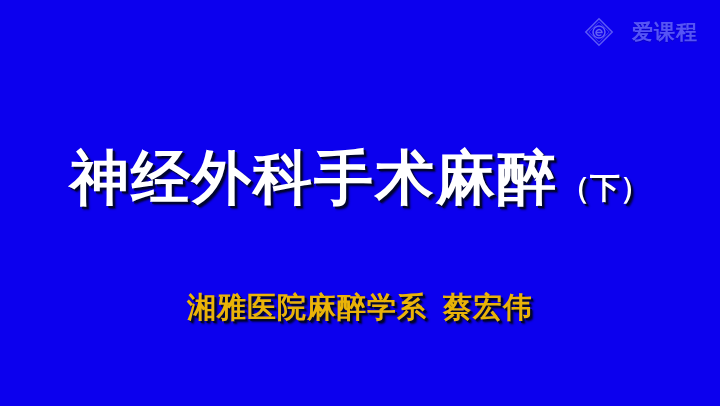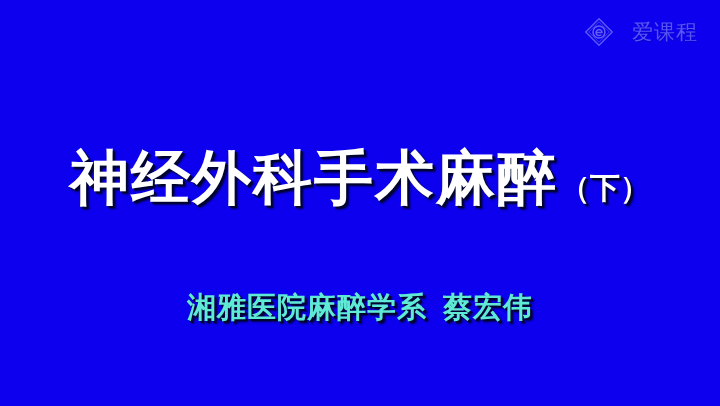--- a/index.html
+++ b/index.html
@@ -22,20 +22,21 @@
   
   #watermark {
     position: absolute;
     top: 17px;
     right: 22px;
     display: flex;
     align-items: center;
     gap: 18px;
     opacity: 0.42;
     pointer-events: none;
+    font-weight: bold;
   }
 
   #watermark .wm-emblem {
     width: 30px;
     height: 30px;
     display: block;
     flex: 0 0 auto;
   }
 
   #watermark .wm-text {
@@ -91,21 +92,21 @@
     top: 293px;
     text-align: center;
     white-space: nowrap;
   }
 
   #byline .byline-text {
     font-size: 29px;
     font-weight: 700;
     line-height: 1;
     letter-spacing: 1px;
-    color: #5eead4;
+    color: #eab308;
     text-shadow:
        2px 2px 0 #000530,
        3px 3px 2px rgba(0,0,50,0.85);
   }
 
   #byline .byline-gap {
     display: inline-block;
     width: 16px;
   }
 </style>

